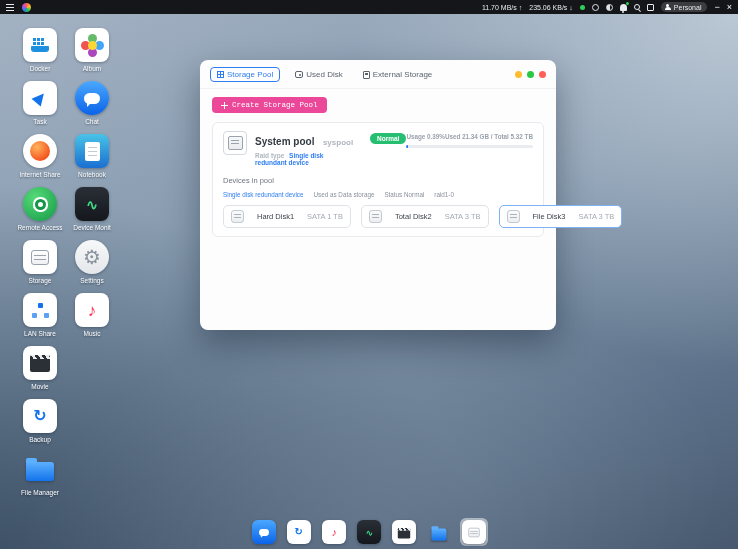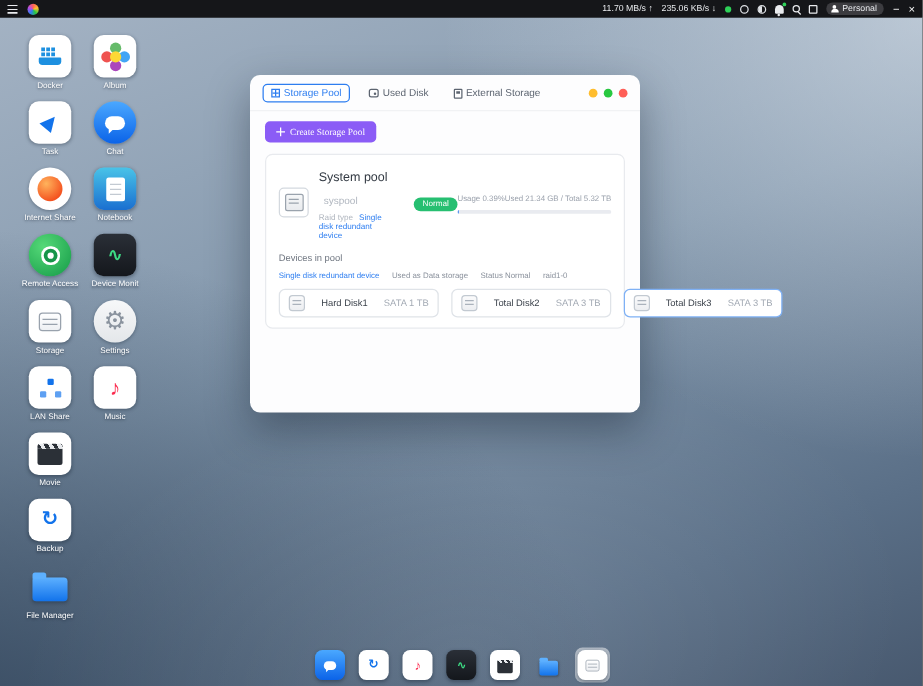--- a/index.html
+++ b/index.html
@@ -92,47 +92,47 @@
   .movie-glyph{position:relative;width:20px;height:13px;background:#2b3037;border-radius:0 0 2px 2px;margin-top:4px;}
   .movie-glyph::before{content:"";position:absolute;top:-4px;left:0;width:20px;height:4px;border-radius:2px 2px 0 0;
     background:repeating-linear-gradient(60deg,#2b3037 0 3px,#e8eaed 3px 6px);}
   .backup-glyph{font-size:16px;color:#1273eb;font-weight:bold;}
   .folder-glyph{position:relative;width:28px;height:19px;border-radius:2px 3px 3px 3px;margin-top:4px;
     background:linear-gradient(180deg,#5db0ff,#1273eb);box-shadow:0 1px 3px rgba(15,25,40,.35);}
   .folder-glyph::before{content:"";position:absolute;top:-4px;left:0;width:11px;height:5px;
     background:#5db0ff;border-radius:2px 2px 0 0;}
 
   
-  .window{position:absolute;left:200px;top:60px;width:312px;height:270px;background:#fdfdfe;
+  .window{position:absolute;left:200px;top:60px;width:356px;height:270px;background:#fdfdfe;
     border-radius:8px;box-shadow:0 14px 34px rgba(10,20,35,.38);z-index:10;box-sizing:border-box;}
   .win-header{display:flex;align-items:center;padding:7px 10px 6px;border-bottom:1px solid #f1f2f4;}
   .tabs{display:flex;align-items:center;gap:10px;}
   .tab{display:flex;align-items:center;font-size:8px;color:#5c6470;cursor:pointer;padding:2.5px 5px;}
   .tab.active{color:#2e7ef0;border:1px solid #2e7ef0;border-radius:4px;background:#fff;padding:2px 6px;}
   .tab-ic{display:inline-block;margin-right:3px;box-sizing:border-box;}
   .grid-ic{width:7px;height:7px;border:1px solid currentColor;
     background:linear-gradient(currentColor,currentColor) 50% 0/1px 100% no-repeat,
                linear-gradient(currentColor,currentColor) 0 50%/100% 1px no-repeat;}
   .diskmini-ic{width:8px;height:7px;border:1px solid currentColor;border-radius:2px;position:relative;}
   .diskmini-ic::after{content:"";position:absolute;right:1px;bottom:1px;width:2px;height:2px;background:currentColor;border-radius:50%;}
   .ext-ic{width:7px;height:8px;border:1px solid currentColor;border-radius:1px;position:relative;}
   .ext-ic::before{content:"";position:absolute;top:1px;left:1px;right:1px;height:2px;background:currentColor;}
   .traffic{margin-left:auto;display:flex;gap:5px;align-items:center;}
   .tl{width:7px;height:7px;border-radius:50%;cursor:pointer;}
   .tl.yellow{background:#ffbd2e;} .tl.green{background:#28c840;} .tl.red{background:#ff5f57;}
 
   .create-btn{display:inline-flex;align-items:center;gap:4px;margin:8px 0 0 12px;border:none;
-    background:#8b5cf6;color:#fff;font-size:7.5px;padding:4px 9px;border-radius:4px;cursor:pointer;
-    font-family:Liberation Serif, serif;}
+    background:#ec4899;color:#fff;font-size:7.5px;padding:4px 9px;border-radius:4px;cursor:pointer;
+    font-family:Liberation Mono, monospace;}
   .plus-ic{position:relative;width:7px;height:7px;display:inline-block;}
   .plus-ic::before{content:"";position:absolute;left:3px;top:0;width:1px;height:7px;background:#fff;}
   .plus-ic::after{content:"";position:absolute;left:0;top:3px;width:7px;height:1px;background:#fff;}
 
   .pool-panel{margin:9px 12px 0;border:1px solid #e8eaee;border-radius:6px;padding:8px 10px;background:#fff;}
-  .pool-head{display:flex;align-items:center;}
+  .pool-head{display:flex;align-items:flex-start;font-weight:bold;}
   .pool-ic{width:22px;height:22px;border:1px solid #d4d9df;border-radius:4px;display:flex;
     align-items:center;justify-content:center;flex:0 0 auto;}
   .pool-ic i{width:13px;height:12px;border:1px solid #9aa3ad;border-radius:2px;
     background:linear-gradient(#f6f7f8,#e9ebee);position:relative;}
   .pool-ic i::after{content:"";position:absolute;left:2px;top:3px;width:8px;height:1px;background:#9aa3ad;
     box-shadow:0 3px 0 #9aa3ad;}
   .pool-names{margin-left:8px;}
   .pool-name{font-size:10px;color:#333a43;}
   .pool-alias{font-size:8px;color:#b0b6bf;margin-left:4px;}
   .line2{margin-top:3px;font-size:6.5px;}
@@ -360,21 +360,21 @@
             <span class="disk-name">Hard Disk1</span>
             <span class="disk-detail">SATA 1 TB</span>
           </div>
           <div class="disk-card">
             <i class="disk-card-ic"></i>
             <span class="disk-name">Total Disk2</span>
             <span class="disk-detail">SATA 3 TB</span>
           </div>
           <div class="disk-card selected">
             <i class="disk-card-ic"></i>
-            <span class="disk-name">Total Disk3</span>
+            <span class="disk-name">File Disk3</span>
             <span class="disk-detail">SATA 3 TB</span>
           </div>
         </div>
       </div>
     </section>
 
     <footer class="dock">
       <div class="dock-slot">
         <div class="tile ic-chat circle">
             <i class="chat-glyph"></i>

